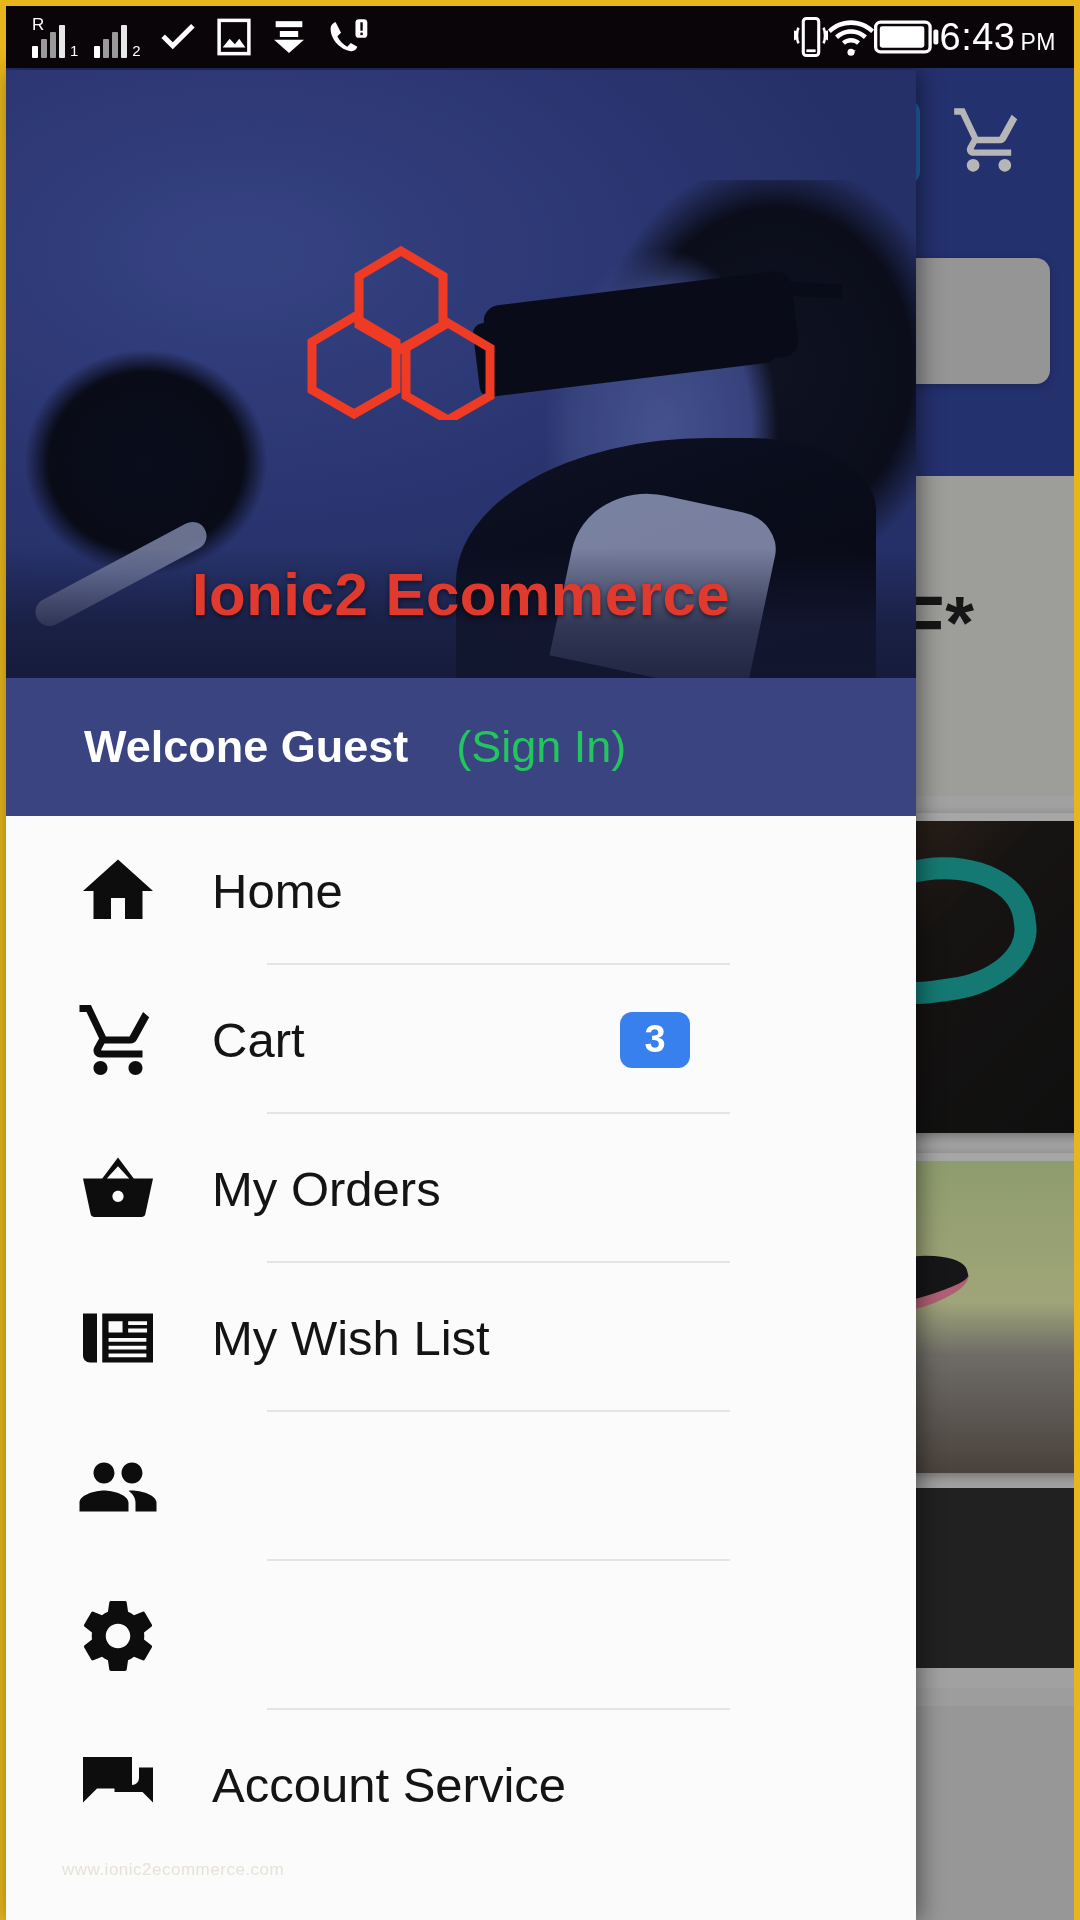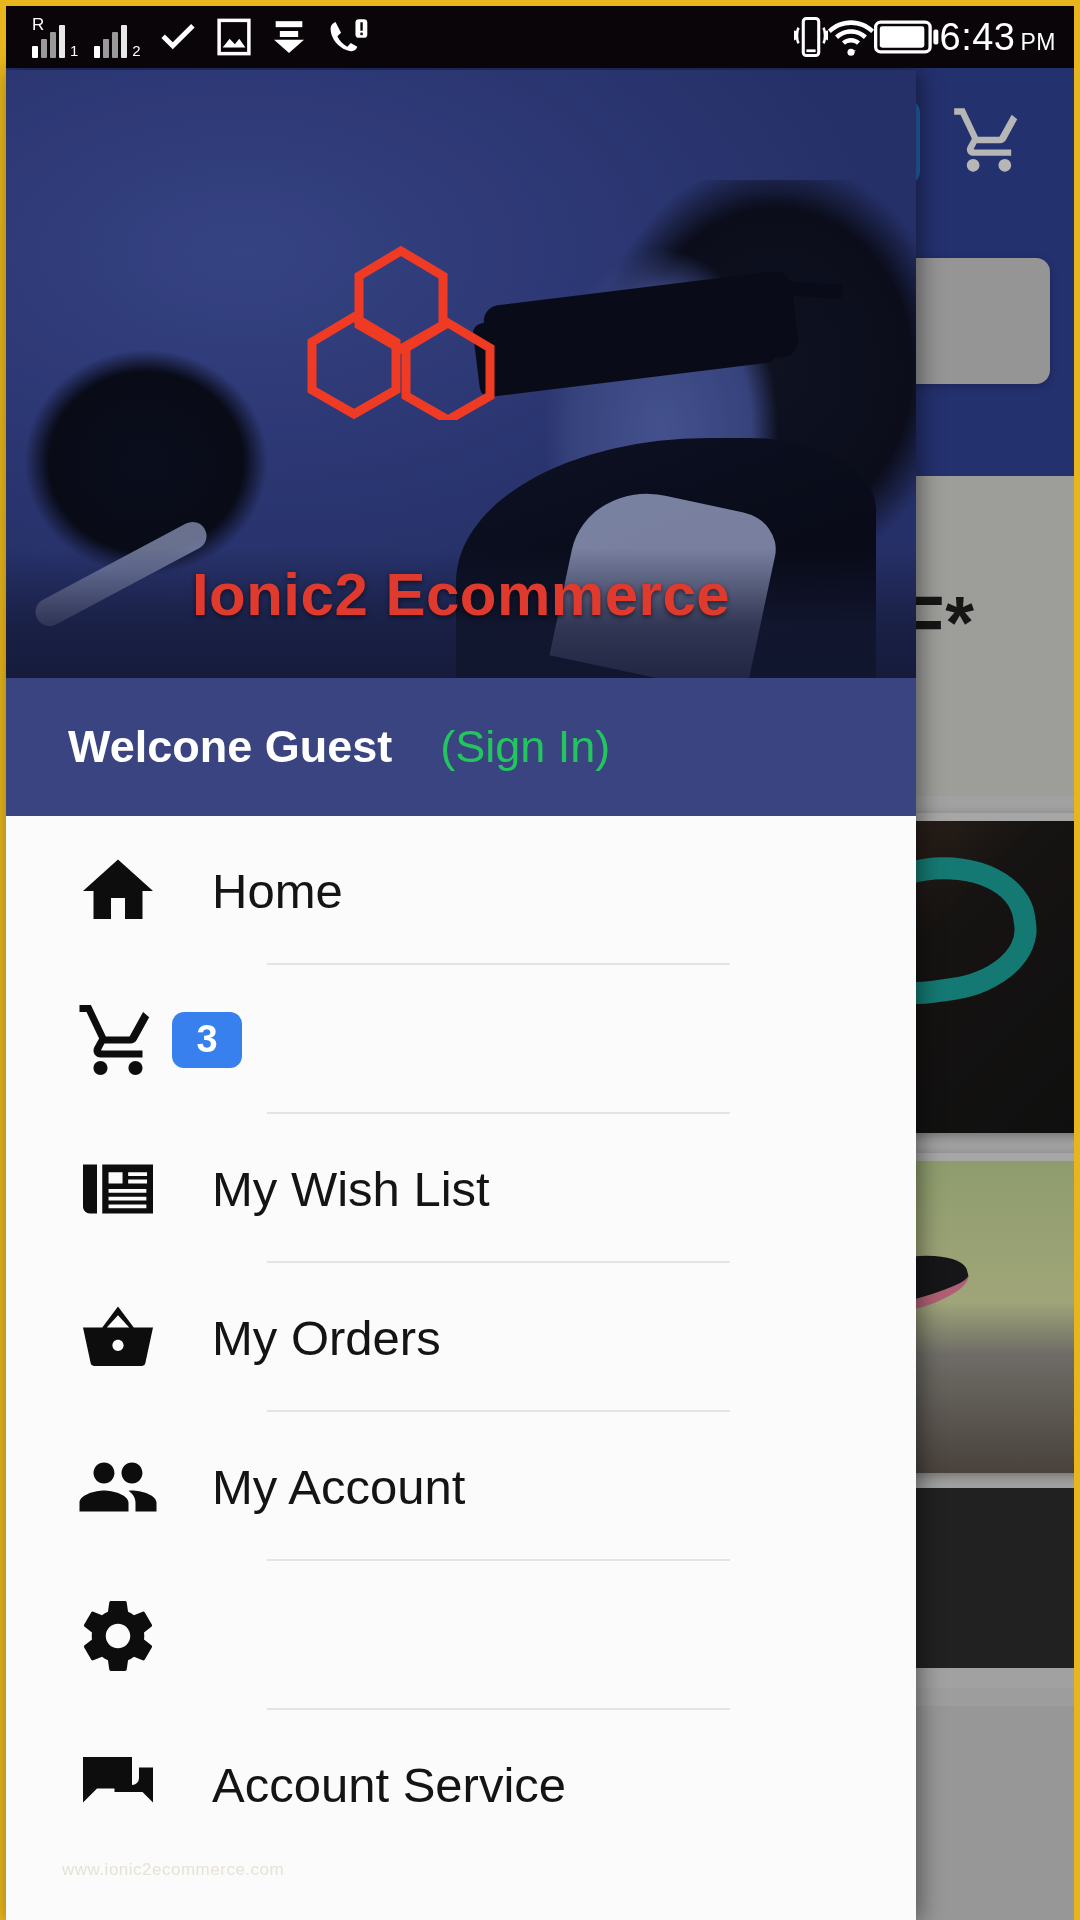--- a/index.html
+++ b/index.html
@@ -147,21 +147,21 @@
 
   #hero-logo { position:absolute; left:290px; top:175px; width:210px; height:175px; }
   #hero-title {
     position:absolute; left:0; right:0; top:490px; text-align:center;
     font-size:60px; font-weight:bold; color:#e03a2f; letter-spacing:.5px;
     text-shadow:0 2px 5px rgba(0,0,0,.55);
   }
 
   #drawer-welcome {
     width:910px; height:138px; background:#3a4480;
-    display:flex; align-items:center; padding-left:62px;
+    display:flex; align-items:center; padding-left:78px;
   }
   #welcome-text { font-size:45px; color:#fff; font-weight:bold; }
   #signin-link { font-size:45px; color:#22c55e; margin-left:48px; }
 
   #menu { width:724px; background:#fbfbfb; }
   .menu-item {
     position:relative; display:flex; align-items:center;
     height:149px; padding-left:70px; padding-right:40px;
   }
   .menu-icon { width:96px; flex:0 0 96px; display:flex; align-items:center; justify-content:flex-start; color:#0d0d0d; }
@@ -277,51 +277,51 @@
         <span class="menu-label">Home</span>
         <div class="divider"></div>
       </div>
 
       <div class="menu-item">
         <span class="menu-icon">
           <svg width="84" height="84" viewBox="0 0 24 24" fill="#0d0d0d">
             <path d="M7 18c-1.1 0-2 .9-2 2s.9 2 2 2 2-.9 2-2-.9-2-2-2zm10 0c-1.1 0-2 .9-2 2s.9 2 2 2 2-.9 2-2-.9-2-2-2zM7.2 14.8l.03-.12.9-1.68h7.45c.75 0 1.41-.41 1.75-1.03l3.58-6.49L19.17 4h-.01l-1.1 2-2.76 5H8.53l-.13-.27L6.16 6l-.95-2-.94-2H1v2h2l3.6 7.59-1.35 2.44C5.09 14.37 5 14.67 5 15c0 1.1.9 2 2 2h12v-2H7.42c-.13 0-.24-.11-.22-.2z"></path>
           </svg>
         </span>
+        <span class="menu-label">Cart</span>
         <span class="menu-badge">3</span>
         <div class="divider"></div>
       </div>
 
       <div class="menu-item">
         <span class="menu-icon">
           <svg width="84" height="84" viewBox="0 0 24 24" fill="#0d0d0d">
+            <path d="M12 3L7.5 9H2l2.2 10.2c.12.5.57.8 1.05.8h13.5c.48 0 .93-.3 1.05-.8L22 9h-5.5L12 3zm0 2.5L15.2 9H8.8L12 5.5zM12 12.5c.9 0 1.6.7 1.6 1.6s-.7 1.6-1.6 1.6-1.6-.7-1.6-1.6.7-1.6 1.6-1.6z"></path>
+          </svg>
+        </span>
+        <span class="menu-label">My Orders</span>
+        <div class="divider"></div>
+      </div>
+
+      <div class="menu-item">
+        <span class="menu-icon">
+          <svg width="84" height="84" viewBox="0 0 24 24" fill="#0d0d0d">
             <path d="M2 5h4v14H4c-1.1 0-2-.9-2-2V5zm5.5 0H22v14H7.5V5zm1.8 2.2v3.2h4V7.2h-4zm5.6 0v1.1h5.4V7.2h-5.4zm0 2.1v1.1h5.4V9.3h-5.4zM9.3 12v1.1h10.8V12H9.3zm0 2.2v1.1h10.8v-1.1H9.3zm0 2.2v1.1h10.8v-1.1H9.3z"></path>
           </svg>
         </span>
         <span class="menu-label">My Wish List</span>
         <div class="divider"></div>
       </div>
 
       <div class="menu-item">
         <span class="menu-icon">
           <svg width="84" height="84" viewBox="0 0 24 24" fill="#0d0d0d">
-            <path d="M12 3L7.5 9H2l2.2 10.2c.12.5.57.8 1.05.8h13.5c.48 0 .93-.3 1.05-.8L22 9h-5.5L12 3zm0 2.5L15.2 9H8.8L12 5.5zM12 12.5c.9 0 1.6.7 1.6 1.6s-.7 1.6-1.6 1.6-1.6-.7-1.6-1.6.7-1.6 1.6-1.6z"></path>
-          </svg>
-        </span>
-        <span class="menu-label">My Orders</span>
-        <div class="divider"></div>
-      </div>
-
-      <div class="menu-item">
-        <span class="menu-icon">
-          <svg width="84" height="84" viewBox="0 0 24 24" fill="#0d0d0d">
             <path d="M16 11c1.66 0 2.99-1.34 2.99-3S17.66 5 16 5c-1.66 0-3 1.34-3 3s1.34 3 3 3zm-8 0c1.66 0 2.99-1.34 2.99-3S9.66 5 8 5C6.34 5 5 6.34 5 8s1.34 3 3 3zm0 2c-2.33 0-7 1.17-7 3.5V19h14v-2.5c0-2.33-4.67-3.5-7-3.5zm8 0c-.29 0-.62.02-.97.05 1.16.84 1.97 1.97 1.97 3.45V19h6v-2.5c0-2.33-4.67-3.5-7-3.5z"></path>
           </svg>
         </span>
-        <span class="menu-label">My Account</span>
         <div class="divider"></div>
       </div>
 
       <div class="menu-item">
         <span class="menu-icon">
           <svg width="84" height="84" viewBox="0 0 24 24" fill="#0d0d0d">
             <path d="M19.43 12.98c.04-.32.07-.64.07-.98s-.03-.66-.07-.98l2.11-1.65c.19-.15.24-.42.12-.64l-2-3.46c-.12-.22-.39-.3-.61-.22l-2.49 1c-.52-.4-1.08-.73-1.69-.98l-.38-2.65C14.46 2.18 14.25 2 14 2h-4c-.25 0-.46.18-.49.42l-.38 2.65c-.61.25-1.17.59-1.69.98l-2.49-1c-.23-.09-.49 0-.61.22l-2 3.46c-.13.22-.07.49.12.64l2.11 1.65c-.04.32-.07.65-.07.98s.03.66.07.98l-2.11 1.65c-.19.15-.24.42-.12.64l2 3.46c.12.22.39.3.61.22l2.49-1c.52.4 1.08.73 1.69.98l.38 2.65c.03.24.24.42.49.42h4c.25 0 .46-.18.49-.42l.38-2.65c.61-.25 1.17-.59 1.69-.98l2.49 1c.23.09.49 0 .61-.22l2-3.46c.12-.22.07-.49-.12-.64l-2.11-1.65zM12 15.5c-1.93 0-3.5-1.57-3.5-3.5s1.57-3.5 3.5-3.5 3.5 1.57 3.5 3.5-1.57 3.5-3.5 3.5z"></path>
           </svg>
         </span>
         <div class="divider"></div>

